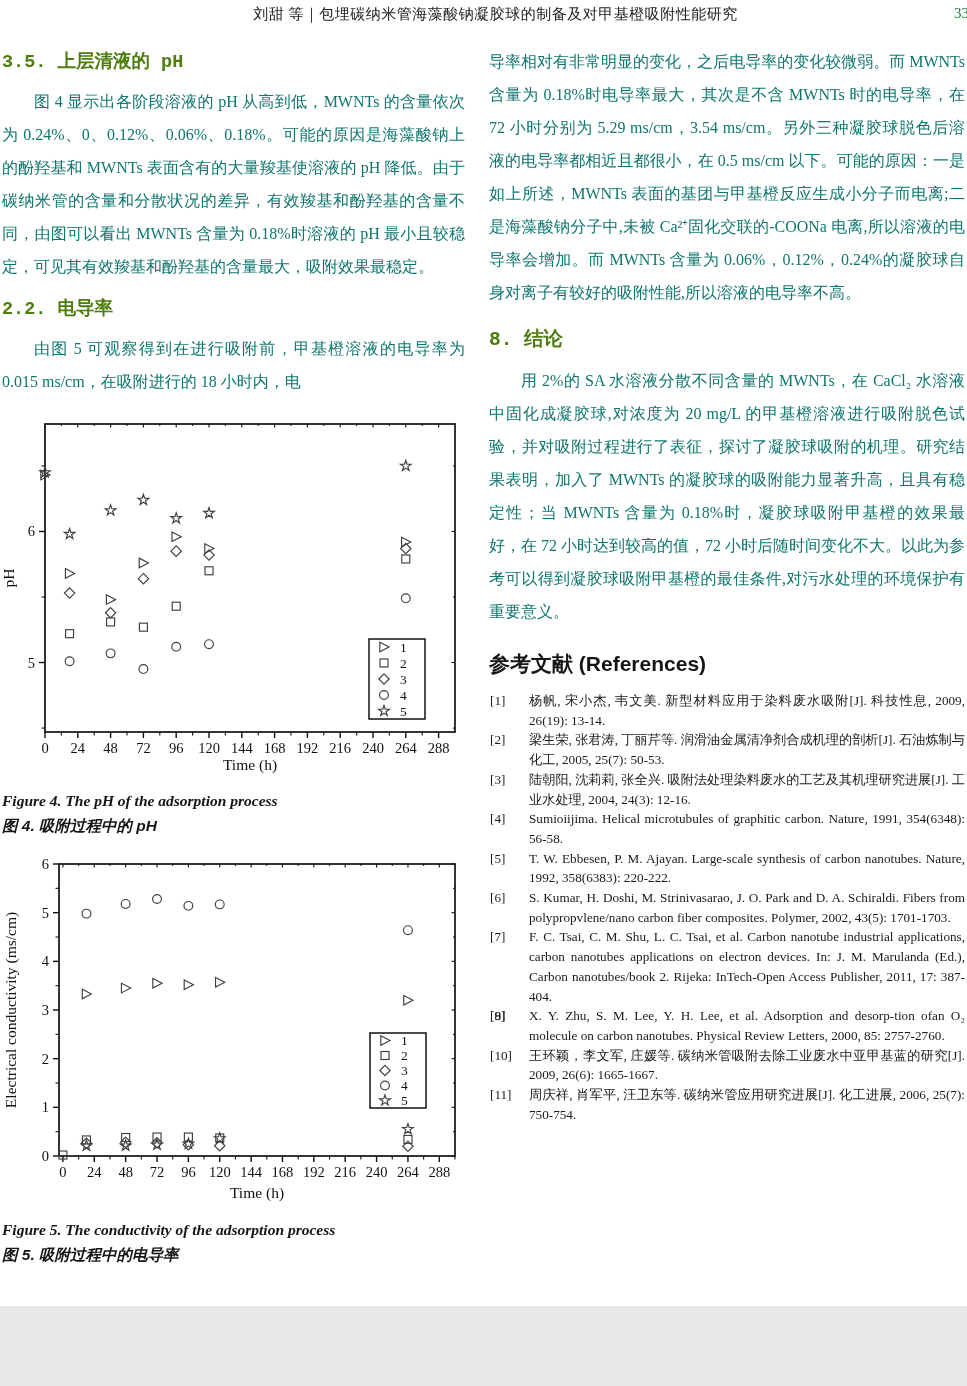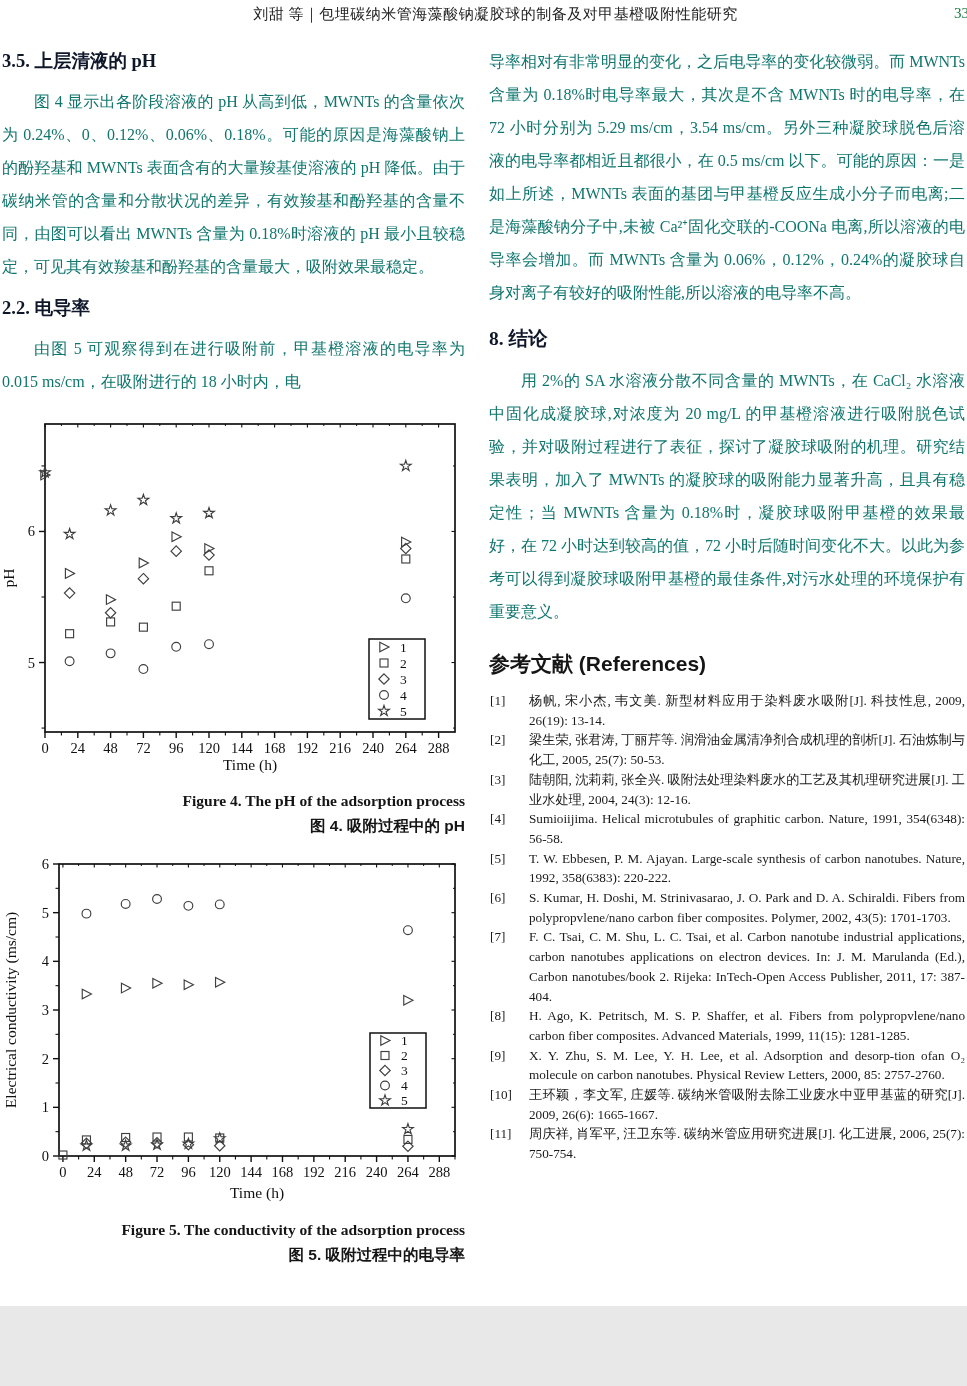--- a/index.html
+++ b/index.html
@@ -6,30 +6,30 @@
   .page{position:relative;width:967px;height:1306px;background:#ffffff;margin:0 auto;
         font-family:"Liberation Serif", serif;color:#151515;overflow:hidden;padding-left:24px;}
   
   .header-title{position:absolute;top:5px;left:0;width:100%;text-align:center;
                 font-size:15px;letter-spacing:.5px;color:#222;}
   .page-number{position:absolute;top:5px;right:22px;font-size:15px;color:#15803d;}
   
   .col{position:absolute;top:40px;}
   .col-left{left:2px;width:463px;}
   .col-right{left:489px;width:476px;}
-  h2.sec{font-family:Liberation Serif, serif;font-weight:700;font-size:18.5px;
-         margin:8px 0 12px 0;color:#0f172a;}
+  h2.sec{font-family:Liberation Mono, monospace;font-weight:700;font-size:18.5px;
+         margin:8px 0 12px 0;color:#4d7c0f;}
   p.body{font-size:16px;line-height:33px;text-align:justify;margin:0;
          text-indent:2em;color:#0f766e;}
   p.body.no-indent{text-indent:0;}
   h2.sec4{margin-top:16px;}
   
   figure{margin:0;padding:0;}
   figure svg{display:block;}
-  figcaption{text-align:right;}
+  figcaption{text-align:left;font-style:italic;}
   .cap-en{font-weight:700;font-size:15.5px;line-height:24px;margin-top:6px;}
   .cap-zh{font-family:"Liberation Sans", sans-serif;font-weight:700;font-size:15.5px;line-height:26px;}
   
   h2.refs-heading{font-family:"Liberation Sans", sans-serif;font-weight:700;font-size:21px;
                   margin:22px 0 0 0;}
   ol.refs{list-style:none;margin:13px 0 0 0;padding:0;}
   ol.refs li{position:relative;padding-left:40px;font-size:13.2px;line-height:19.7px;
              text-align:justify;color:#1a1a1a;}
   .ref-num{position:absolute;left:1px;top:0;}
   
@@ -399,21 +399,20 @@
         <li>
       <span class="ref-num">[6]</span>
       <span class="ref-text">S. Kumar, H. Doshi, M. Strinivasarao, J. O. Park and D. A. Schiraldi. Fibers from polypropvlene/nano carbon fiber composites. Polymer, 2002, 43(5): 1701-1703.</span>
     </li>
         <li>
       <span class="ref-num">[7]</span>
       <span class="ref-text">F. C. Tsai, C. M. Shu, L. C. Tsai, et al. Carbon nanotube industrial applications, carbon nanotubes applications on electron devices. In: J. M. Marulanda (Ed.), Carbon nanotubes/book 2. Rijeka: InTech-Open Access Publisher, 2011, 17: 387-404.</span>
     </li>
         <li>
       <span class="ref-num">[8]</span>
-      <span class="ref-text">H. Ago, K. Petritsch, M. S. P. Shaffer, et al. Fibers from polypropvlene/nano carbon fiber composites. Advanced Materials, 1999, 11(15): 1281-1285.</span>
     </li>
         <li>
       <span class="ref-num">[9]</span>
       <span class="ref-text">X. Y. Zhu, S. M. Lee, Y. H. Lee, et al. Adsorption and desorp-tion ofan O₂ molecule on carbon nanotubes. Physical Review Letters, 2000, 85: 2757-2760.</span>
     </li>
         <li>
       <span class="ref-num">[10]</span>
       <span class="ref-text">王环颖，李文军, 庄媛等. 碳纳米管吸附去除工业废水中亚甲基蓝的研究[J]. 2009, 26(6): 1665-1667.</span>
     </li>
         <li>

